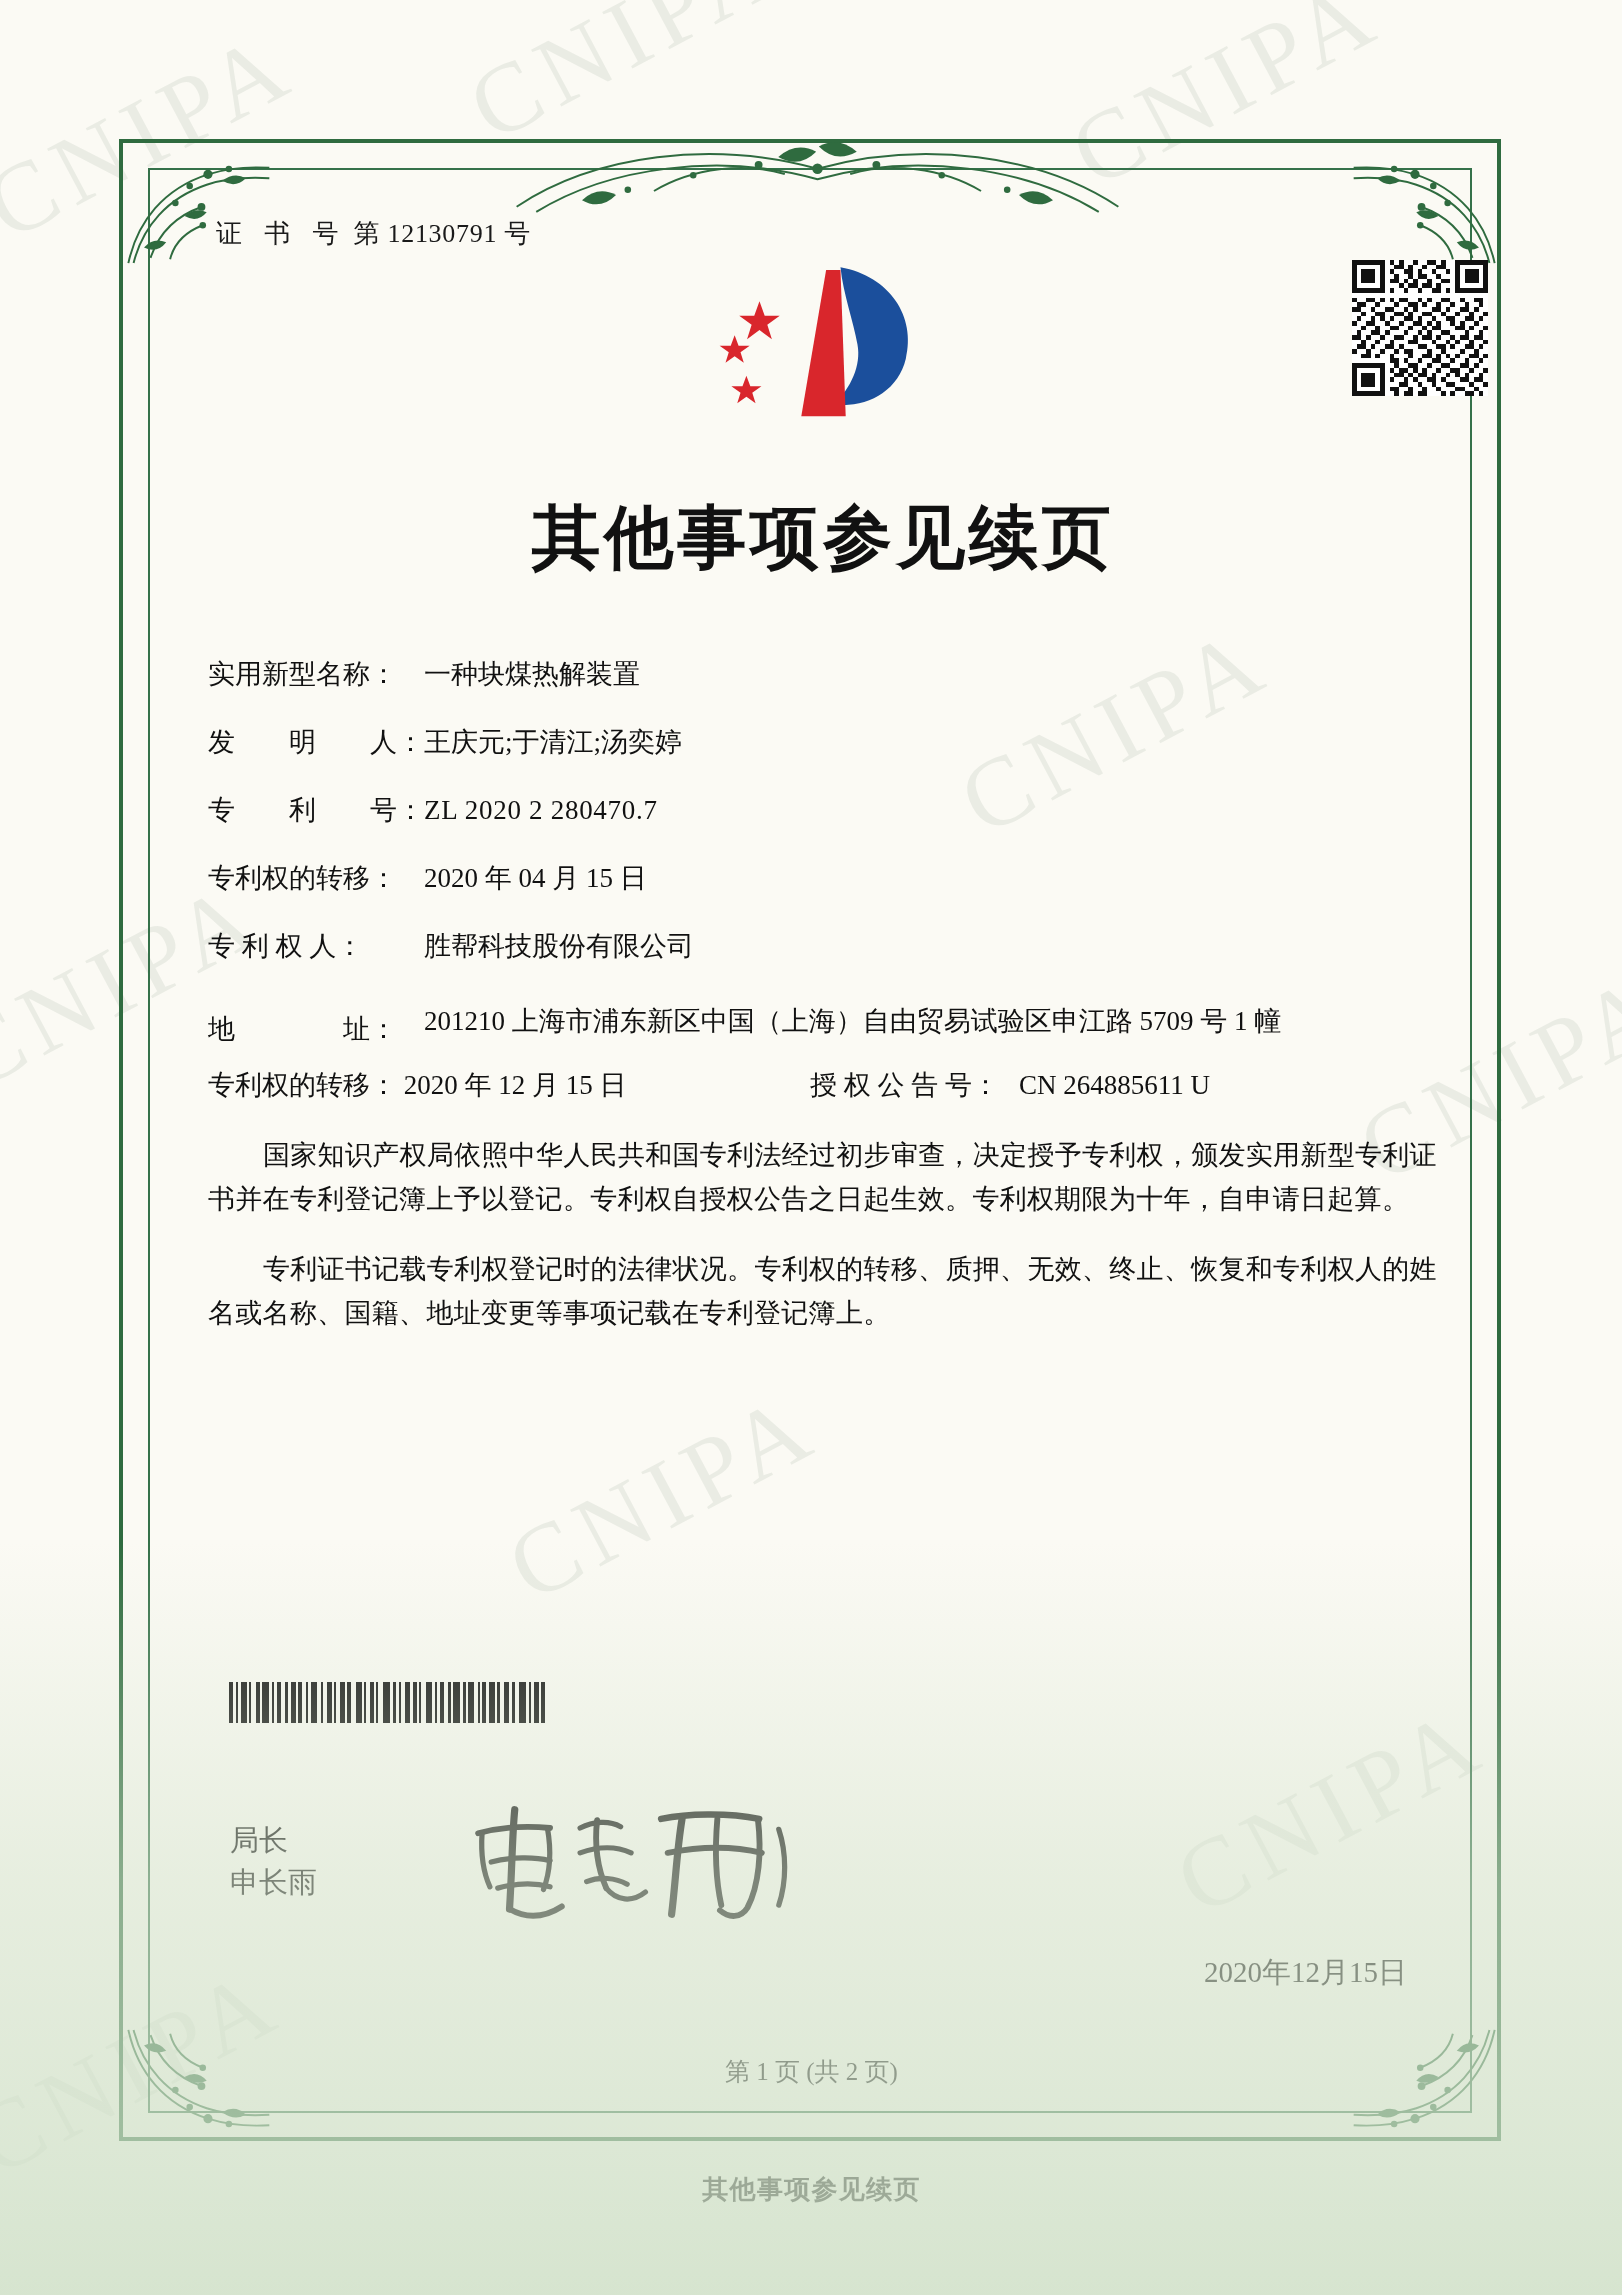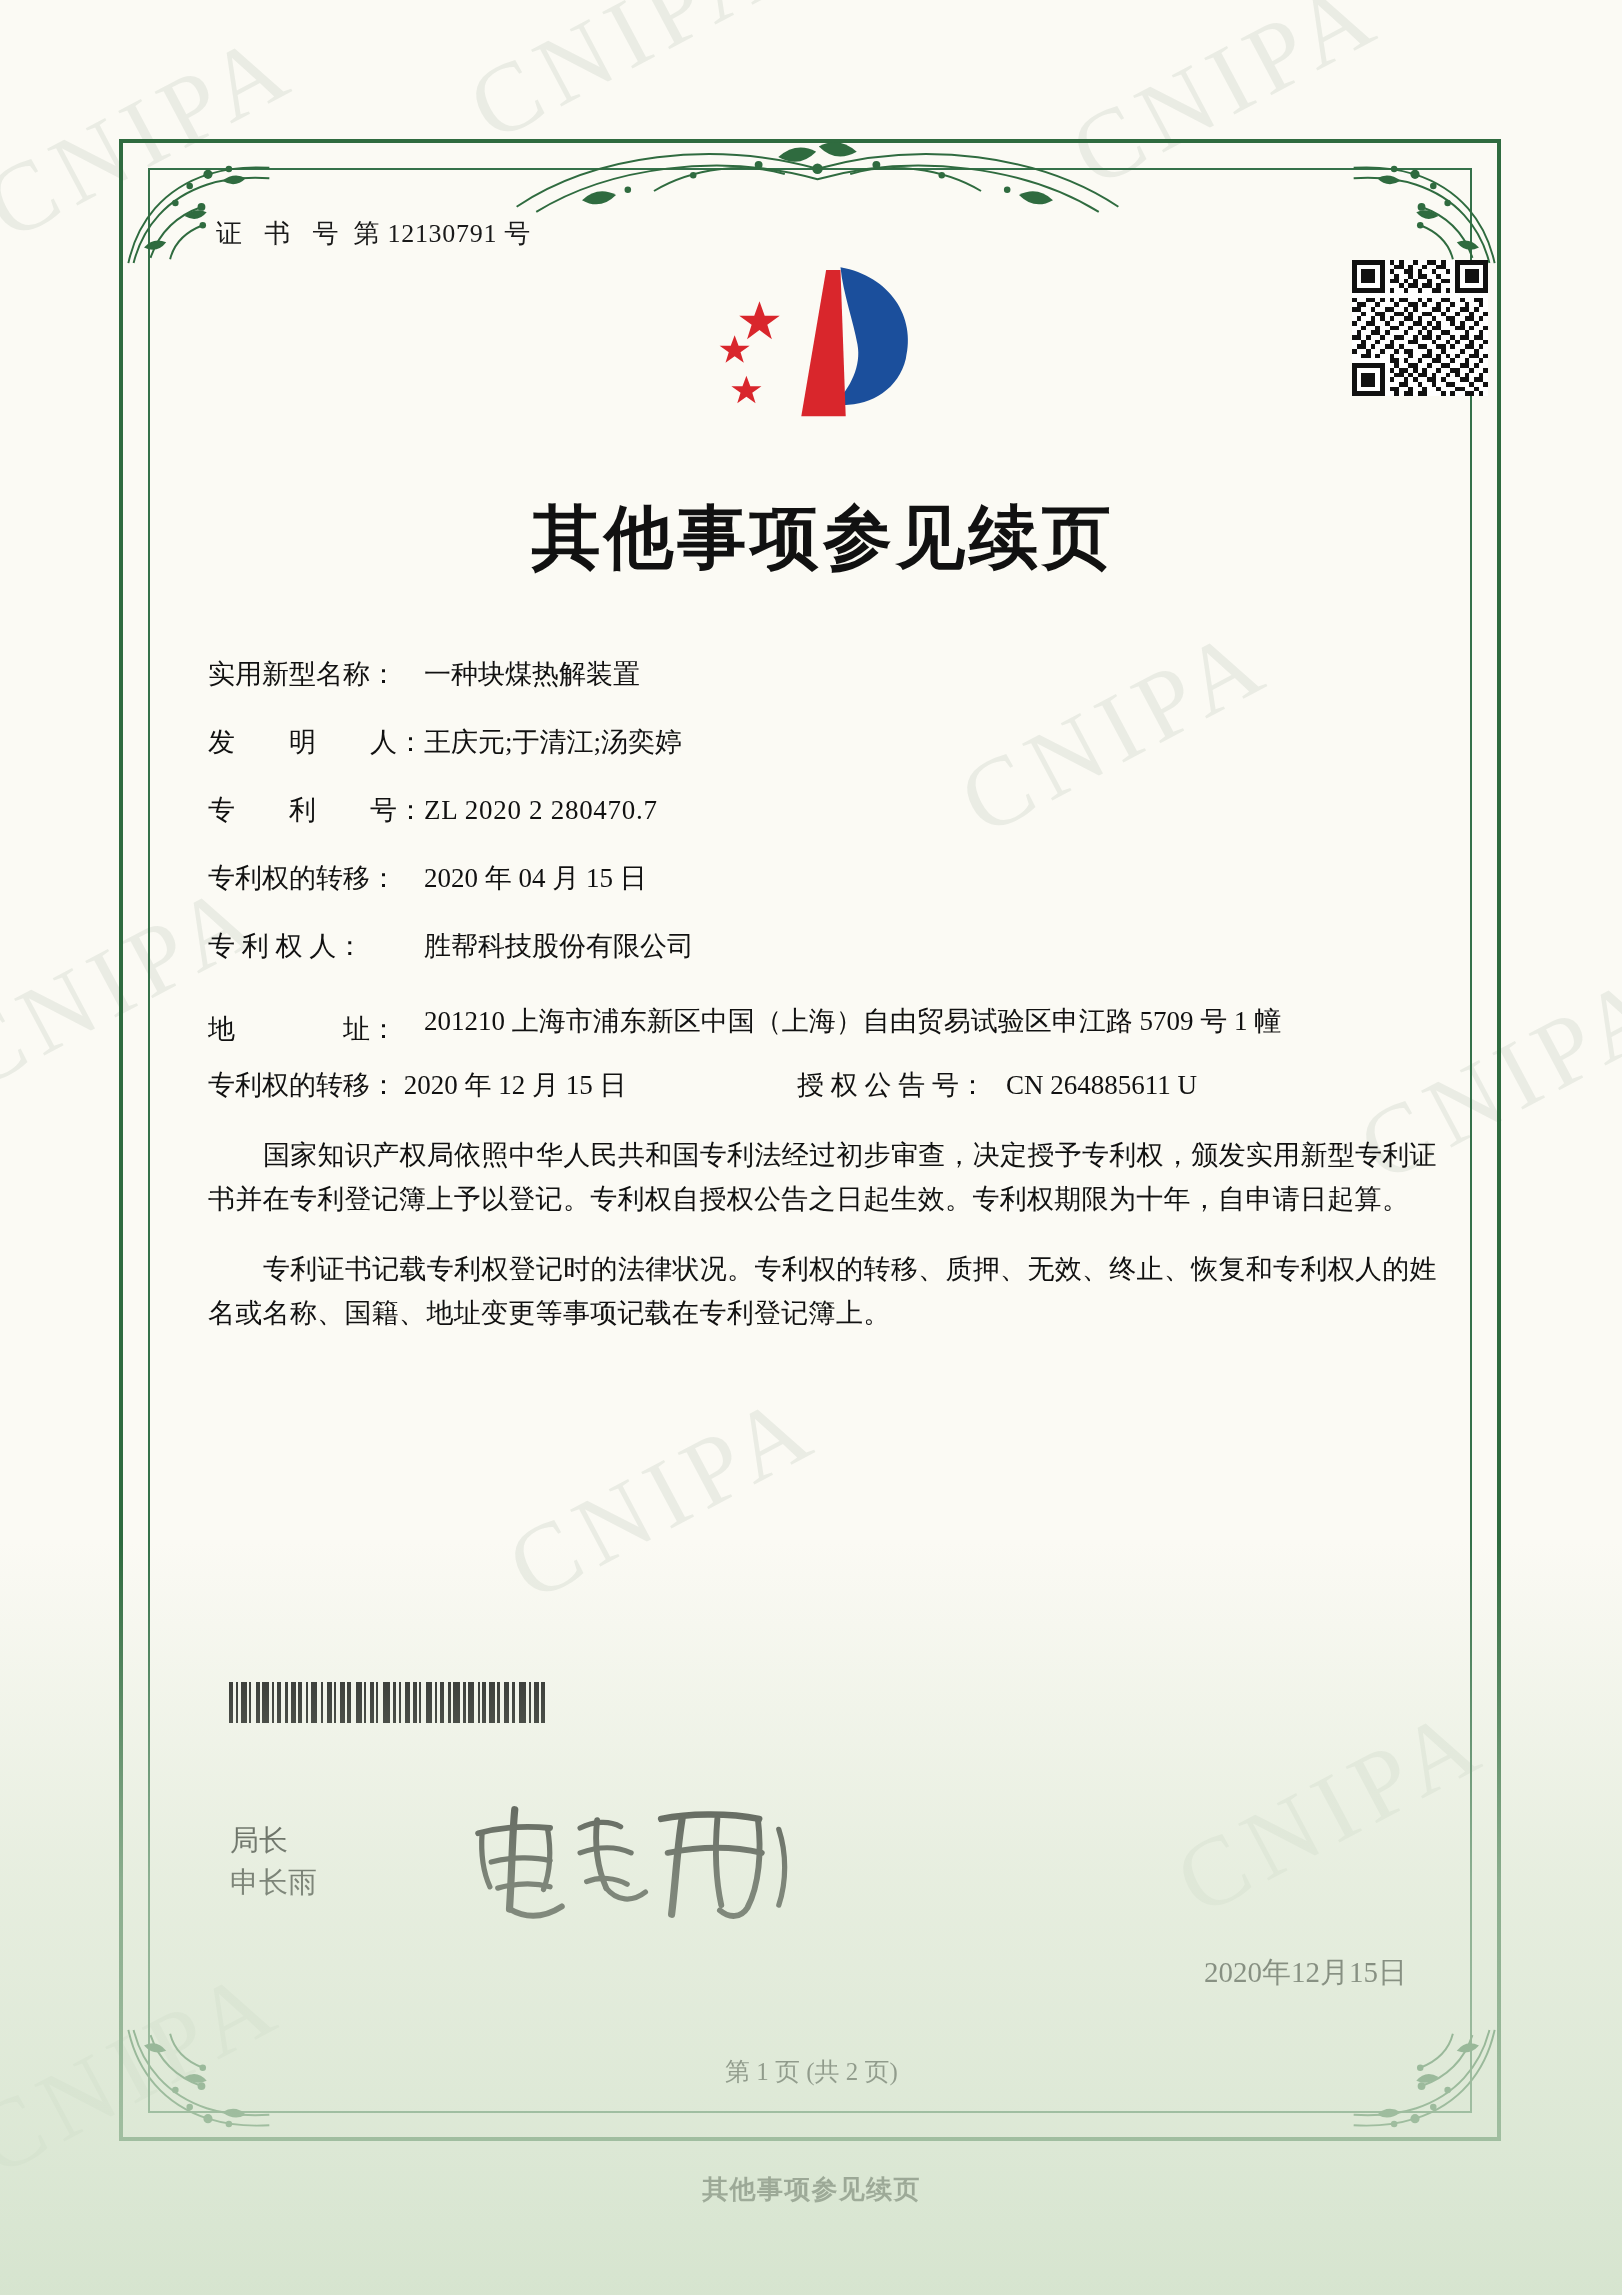--- a/index.html
+++ b/index.html
@@ -163,21 +163,21 @@
 
   .pub-row {
     display: flex;
     align-items: baseline;
     margin-bottom: 35px;
     margin-top: 29px;
   }
   .pub-left { width: 589px; flex: 0 0 589px; }
   .pub-left .f-label { width: 196px; flex: 0 0 196px; }
   .pub-right { display: flex; align-items: baseline; }
-  .pub-right .f-label { width: 209px; flex: 0 0 209px; }
+  .pub-right .f-label { width: 209px; flex: 0 0 209px; margin-left: 13px; }
 
   .para {
     font-size: 27px;
     line-height: 1.62;
     text-indent: 55px;
     color: #111;
     margin-top: 17px;
     letter-spacing: 0.3px;
   }
 

